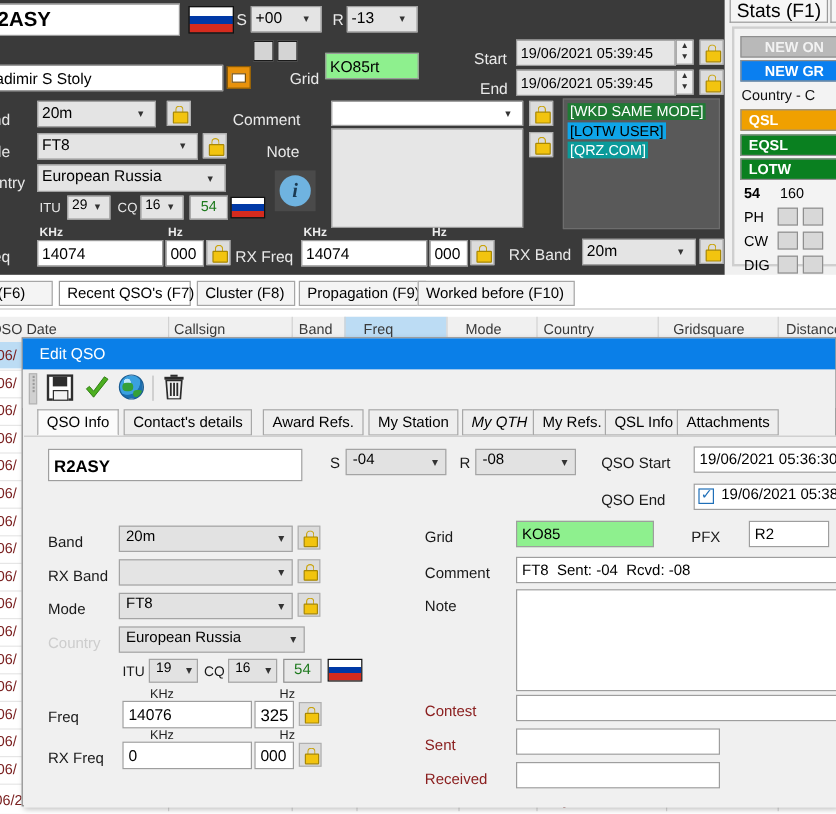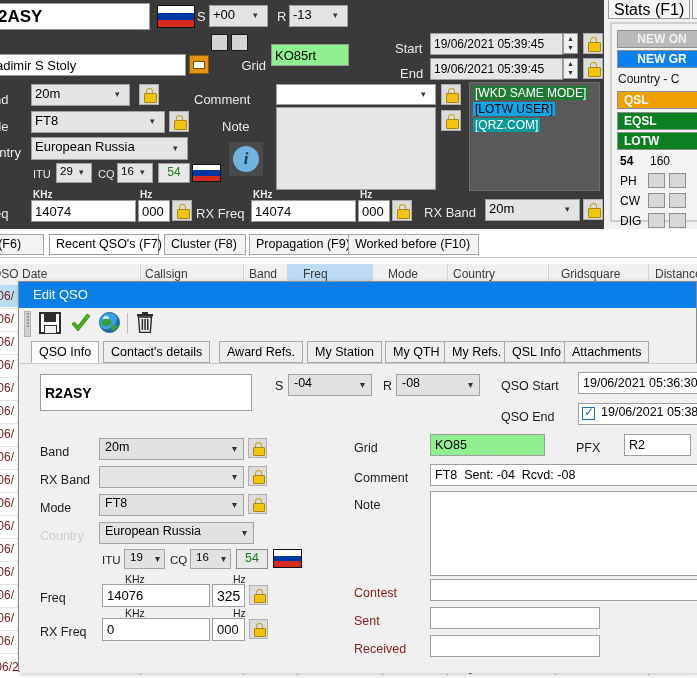--- a/index.html
+++ b/index.html
@@ -730,29 +730,29 @@
           <rect x="11" y="7" width="1.5" height="11" fill="#2b2b2b"></rect>
         </svg>
       </div>
     </div>
 
     <div class="dtabrow">
       <div class="dtab active" style="left:0px;">QSO Info</div>
       <div class="dtab" style="left:72px;">Contact's details</div>
       <div class="dtab" style="left:188px;">Award Refs.</div>
       <div class="dtab" style="left:276px;">My Station</div>
-      <div class="dtab" style="left:354px;">My QTH</div>
+      <div class="dtab" style="left:354px;font-style:italic;">My QTH</div>
       <div class="dtab" style="left:413px;">My Refs.</div>
       <div class="dtab" style="left:473px;">QSL Info</div>
       <div class="dtab" style="left:533px;">Attachments</div>
     </div>
 
     <div class="dbody">
 
-      <input class="dinp bold" style="left: 20px; top: 10px; width: 212px; height: 37px; font-size: 14px;" value="R2ASY">
+      <input class="dinp bold" style="left: 20px; top: 10px; width: 212px; height: 27px; font-size: 14px;" value="R2ASY">
       <div class="dlbl" style="left:255px; top:15px;">S</div>
       <div class="dcombo" style="left:268px; top:10px; width:84px; height:22px;">
         <span>-04</span>
         <span class="arw"></span>
       </div>
       <div class="dlbl" style="left:363px; top:15px;">R</div>
       <div class="dcombo" style="left:376px; top:10px; width:84px; height:22px;">
         <span>-08</span>
         <span class="arw"></span>
       </div>

